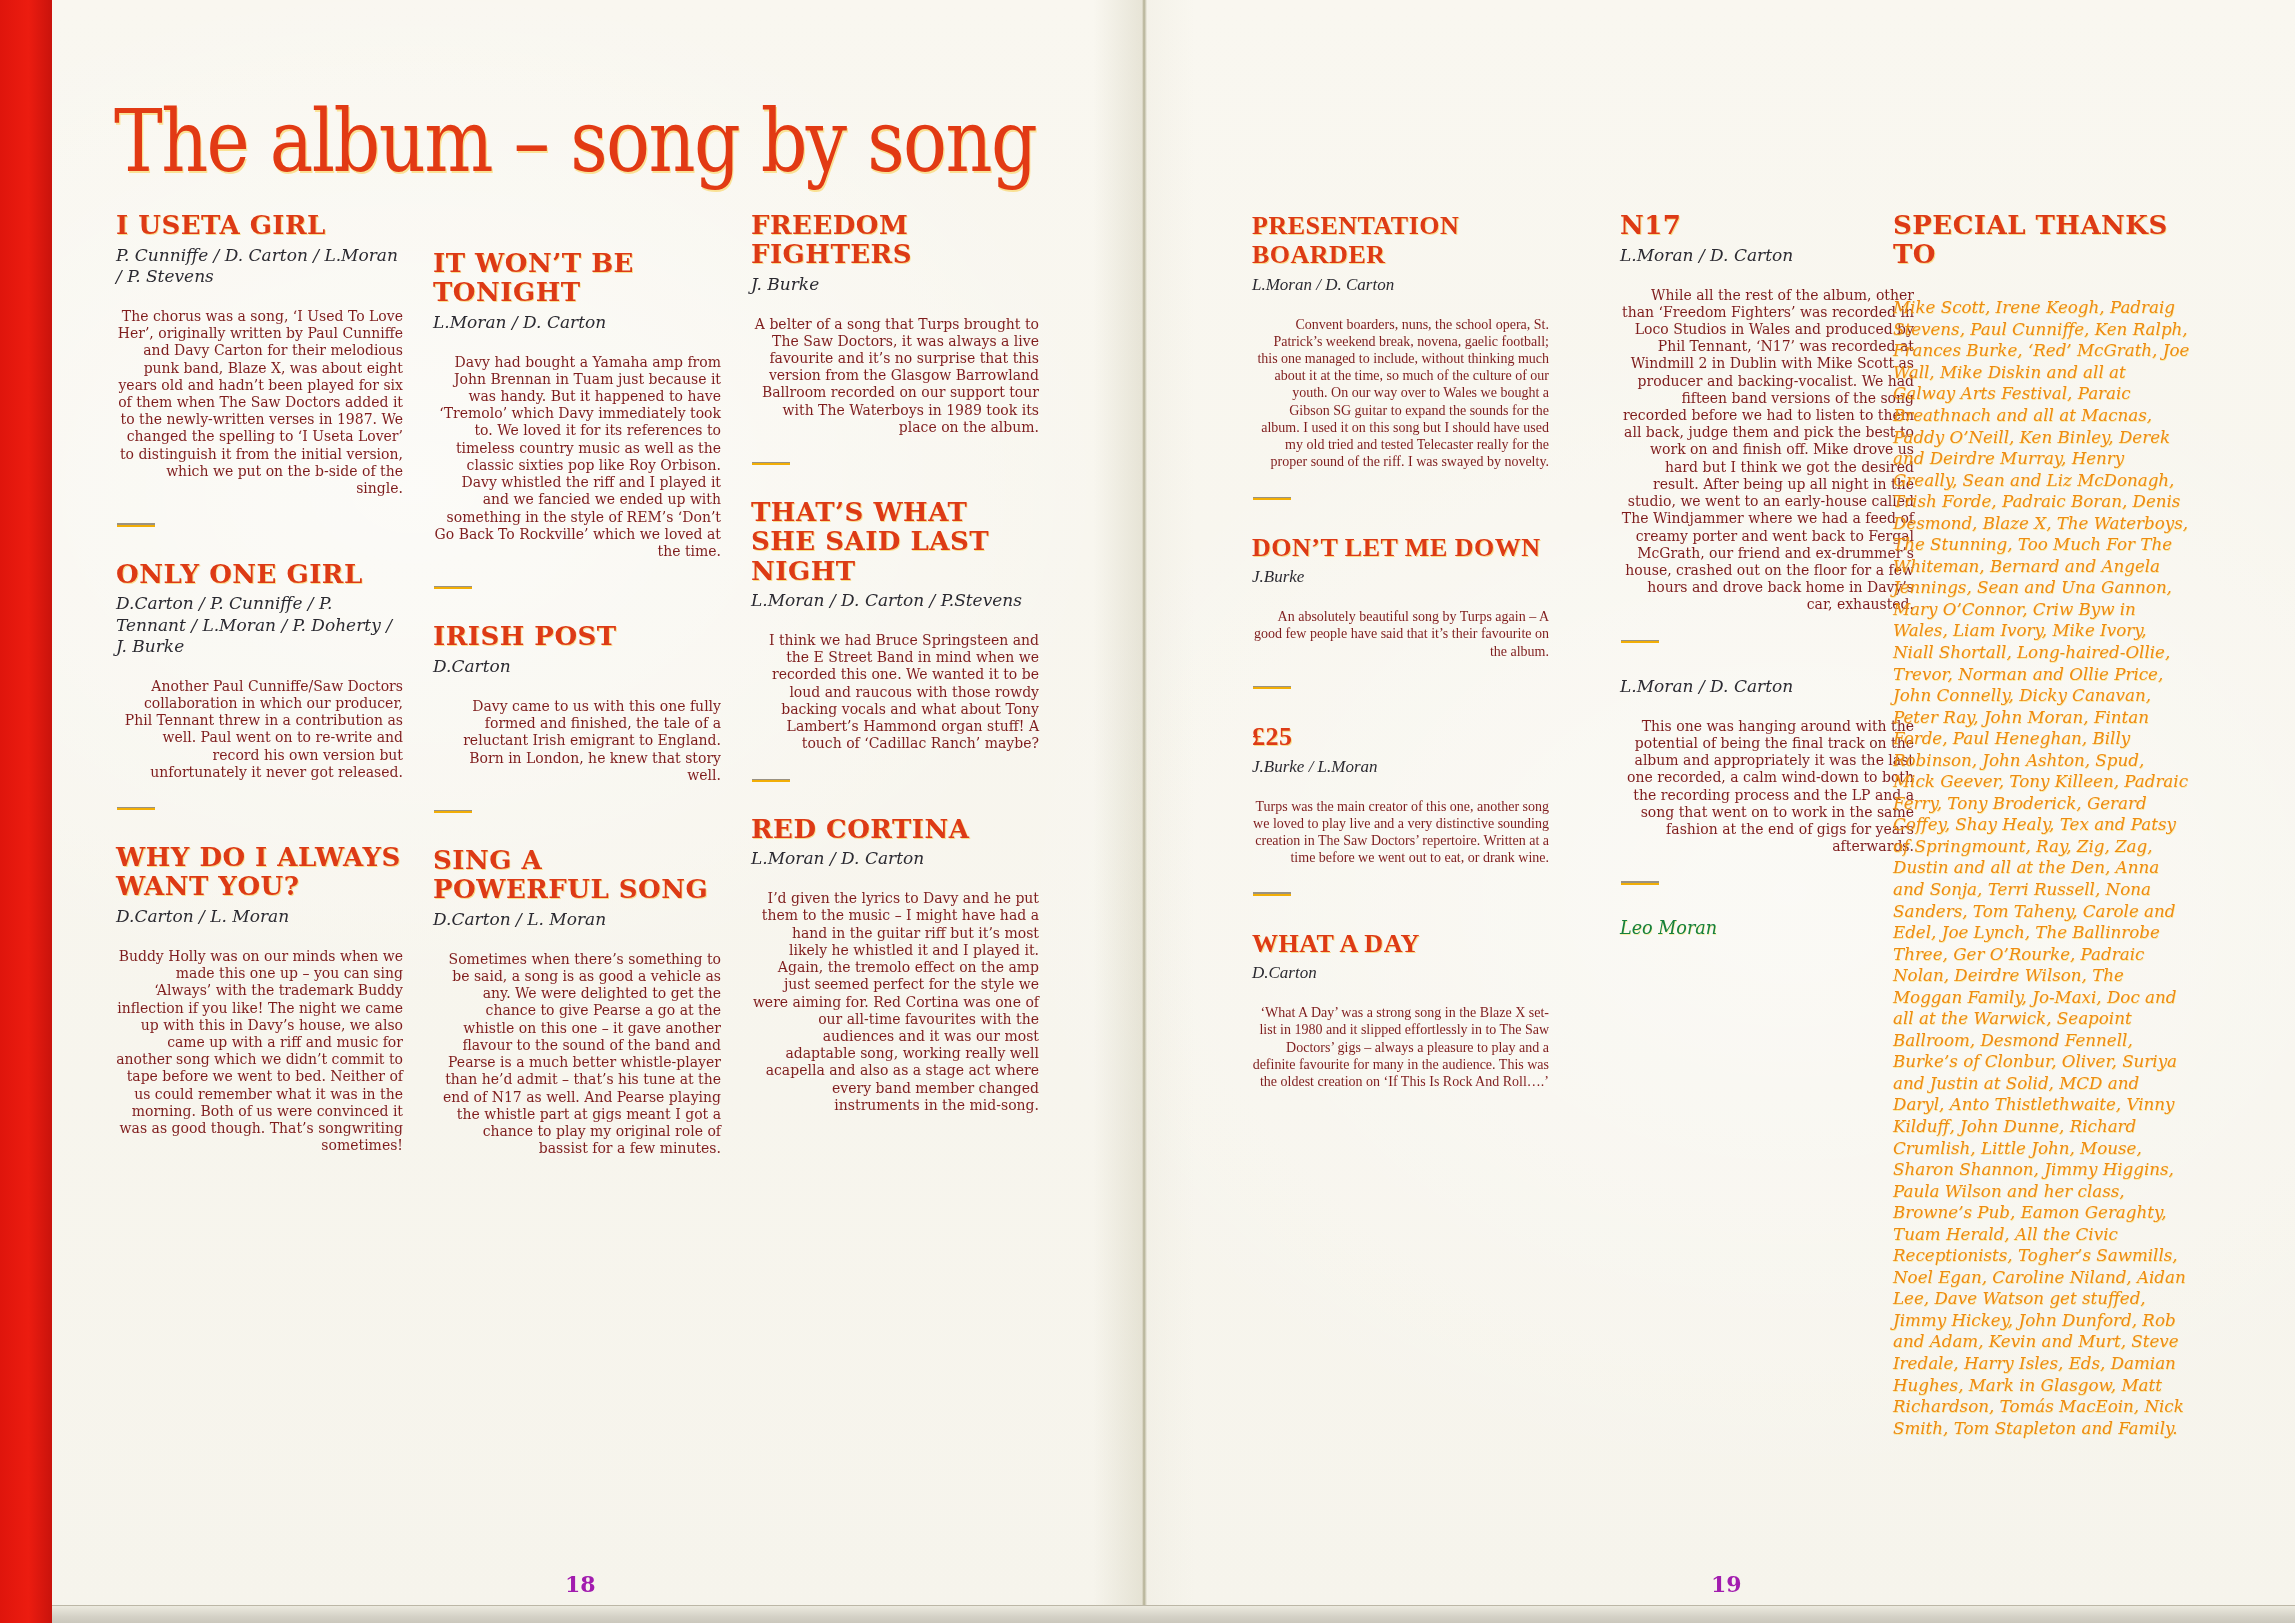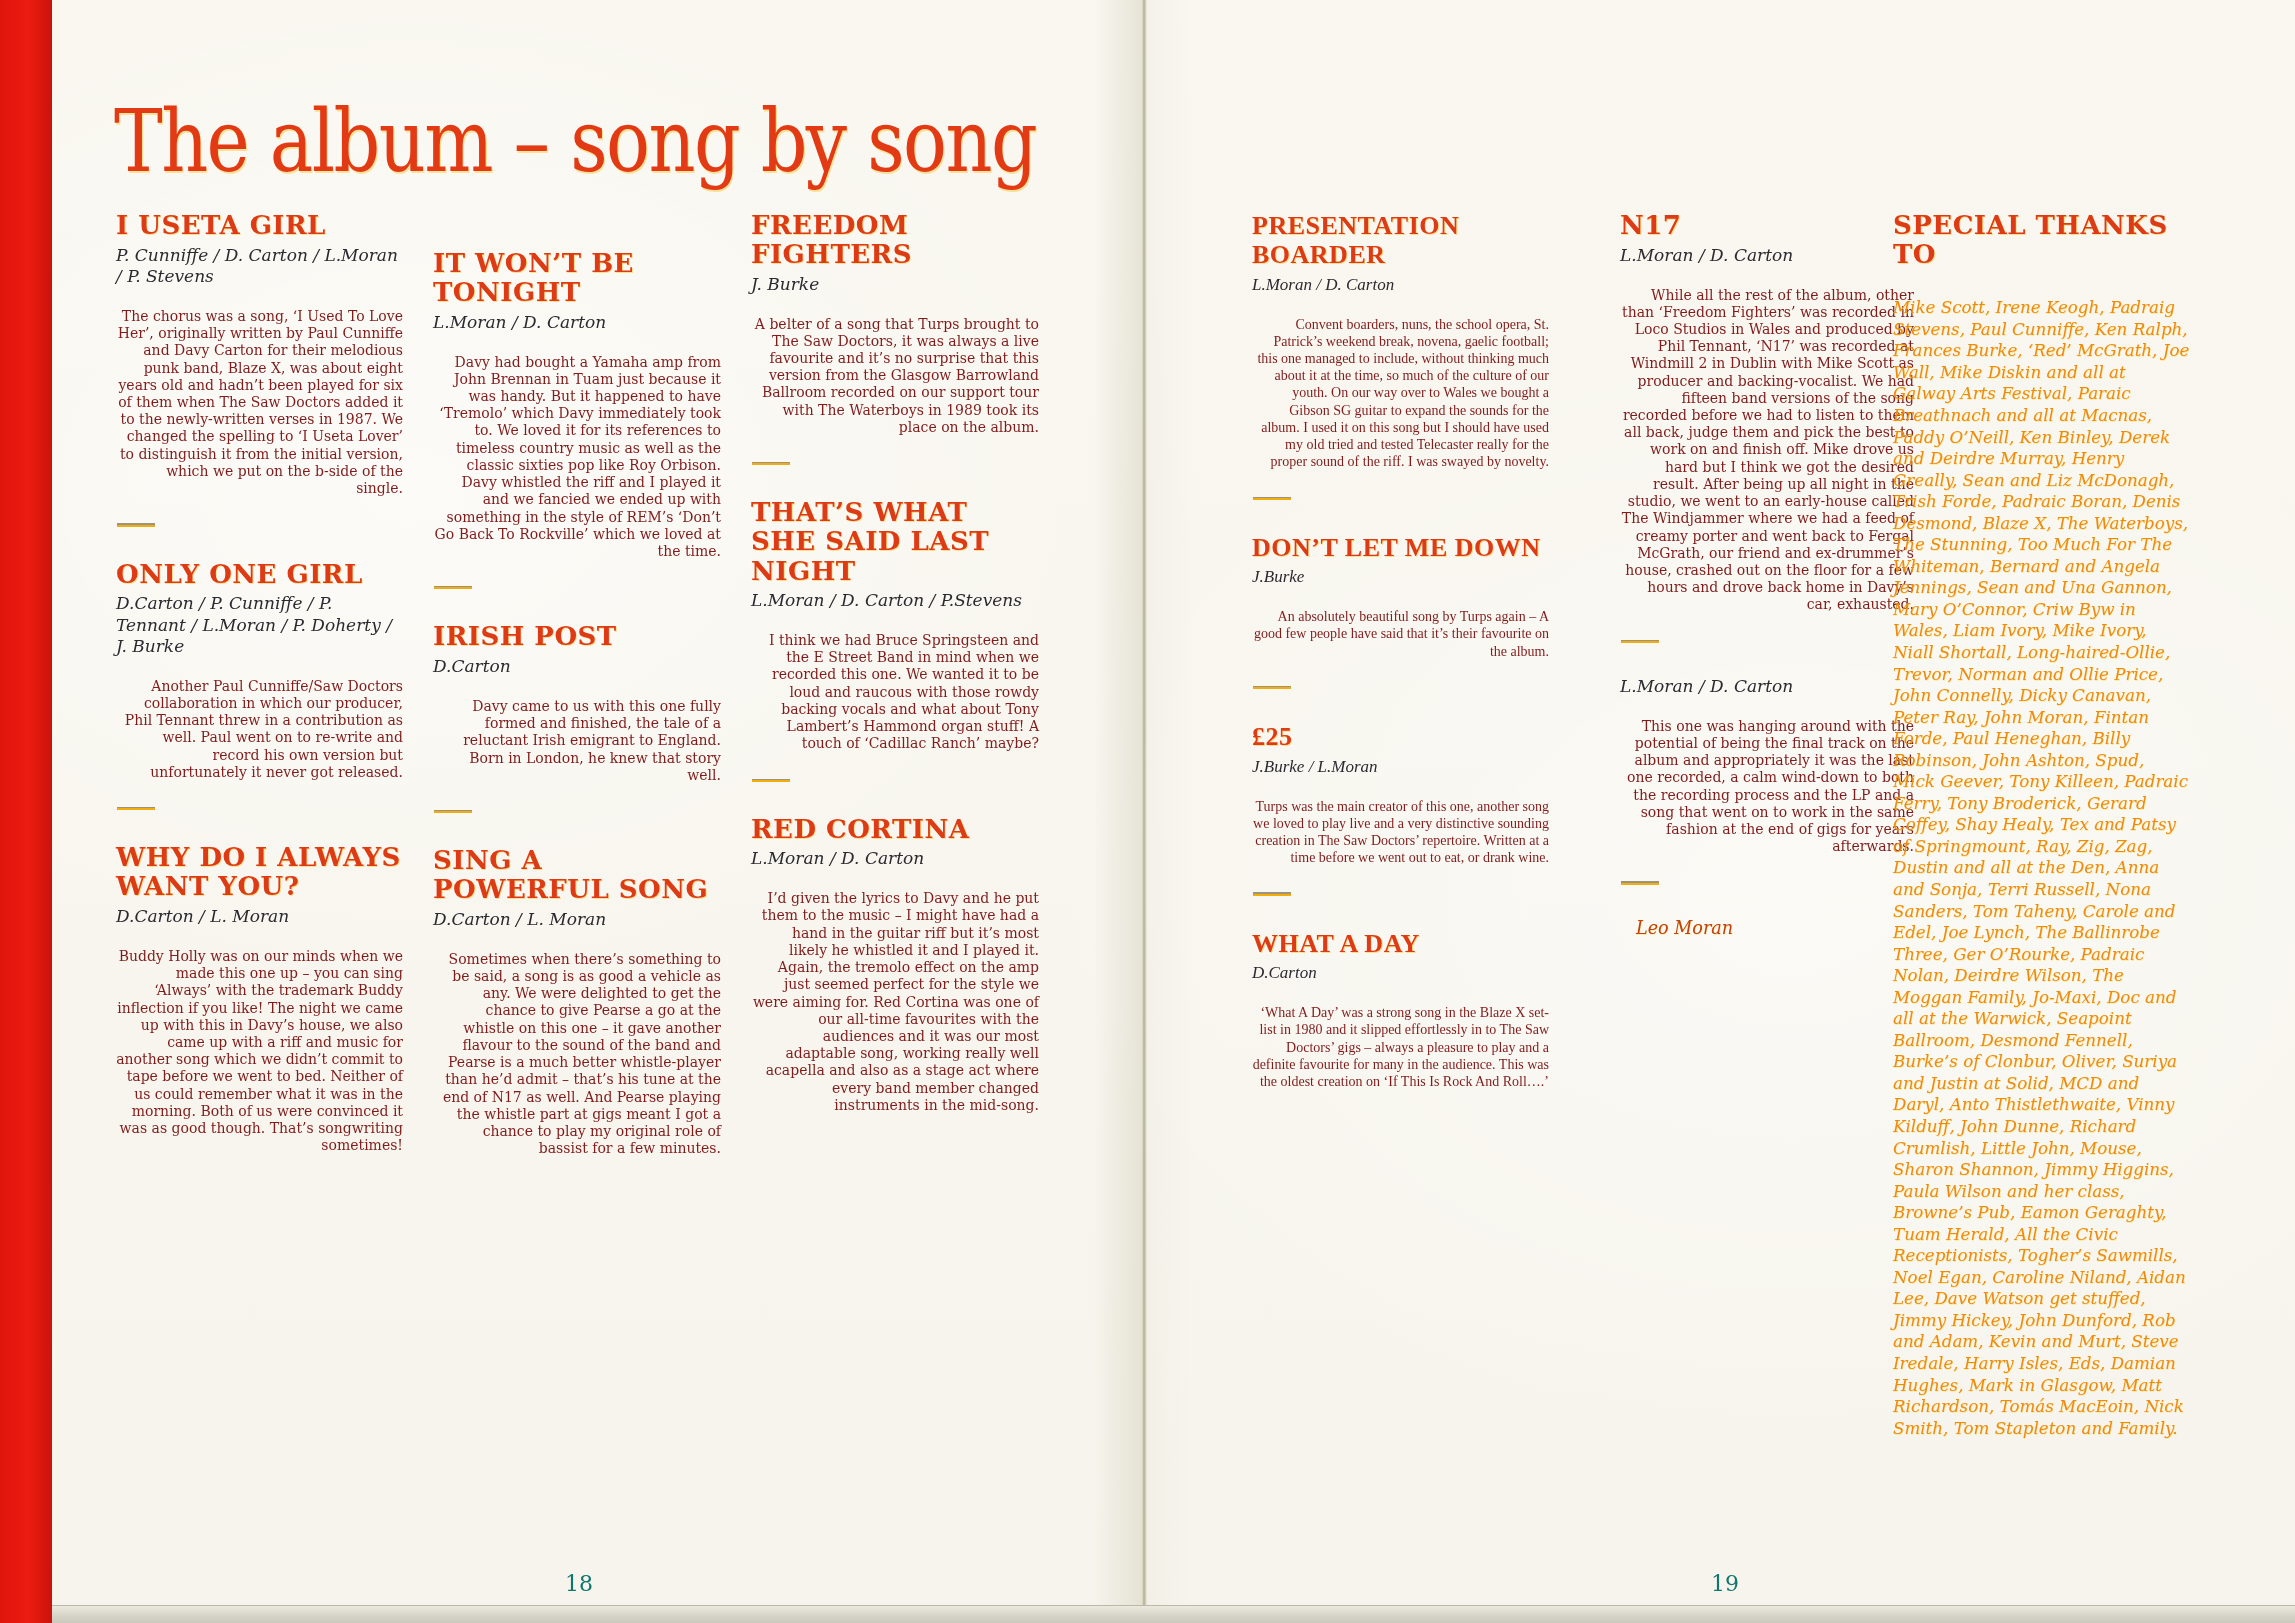--- a/index.html
+++ b/index.html
@@ -59,27 +59,27 @@
     width:38px;height:3.2px;margin:26px 0 33px 0.5px;
     background:linear-gradient(to bottom,#9a9282 0 42%,#f2ae06 42% 100%);
   }
   .thanks-names{
     margin:0;
     font-size:16.7px;line-height:1.29;font-style:italic;
     color:#ee8a14;
     text-shadow:0.5px 0.5px 0 rgba(250,214,0,.35);
   }
   .signature{
-    margin:16px;
-    font-size:17.6px;font-style:italic;color:#c2410c;
+    margin:0;
+    font-size:17.6px;font-style:italic;color:#15803d;
     text-shadow:0.5px 0.5px 0 rgba(250,214,0,.3);
   }
   .pagenum{
     position:absolute;top:1571px;margin:0;
-    font-size:22px;font-weight:400;color:#0f766e;
+    font-size:22px;font-weight:700;color:#a21caf;
     font-family:"DejaVu Serif","Liberation Serif",serif;
   }
   .pn-left{left:565px;}
   .pn-right{left:1711px;}
 </style>
 </head>
 <body>
 
 <div class="spread">
   <div class="paper-grain"></div>

